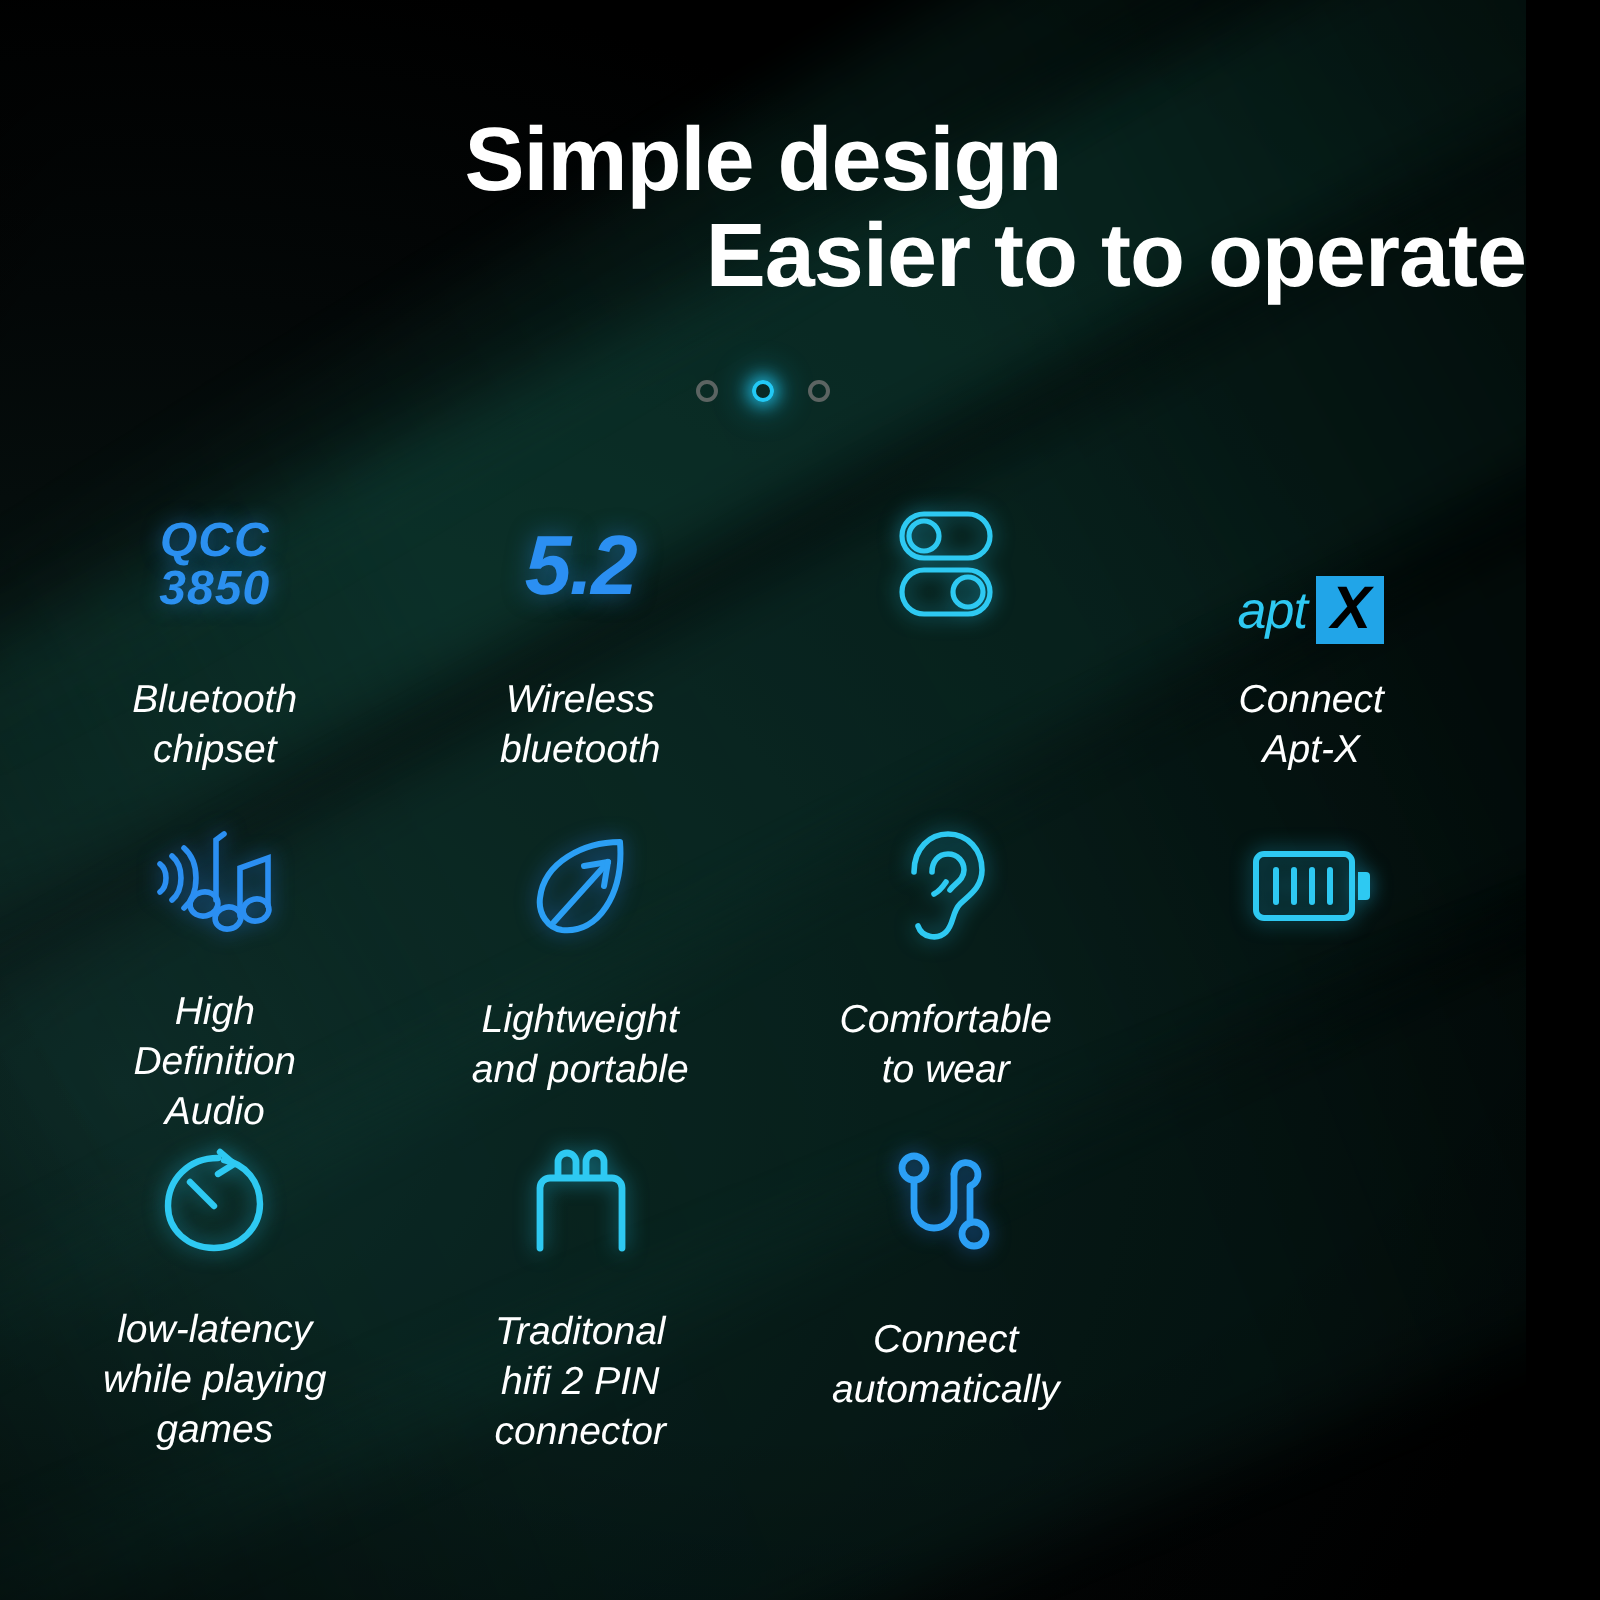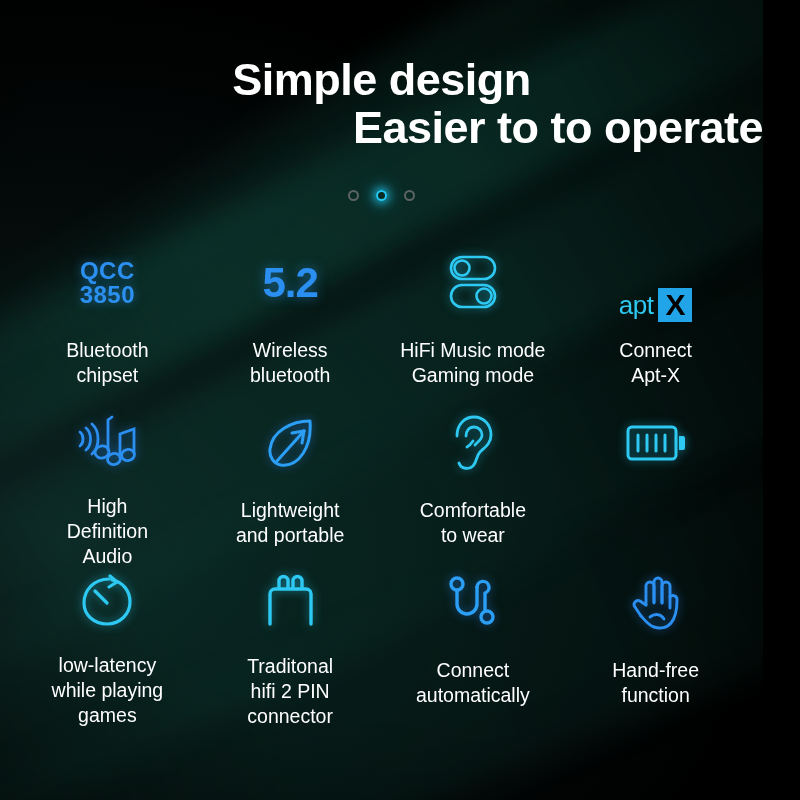--- a/index.html
+++ b/index.html
@@ -96,20 +96,21 @@
   }
 
   .grid {
     position: absolute;
     left: 16px; right: 16px; top: 248px;
     display: grid;
     grid-template-columns: repeat(4, 1fr);
     grid-auto-rows: 160px;
     column-gap: 0px;
     row-gap: 0px;
+    font-style: italic;
   }
   .cell {
     display: flex;
     flex-direction: column;
     align-items: center;
     padding-top: 4px;
   }
   .ico {
     height: 62px;
     display: flex;
@@ -219,22 +220,20 @@
 
       <div class="cell">
         <div class="ico">
           <svg class="glow" width="56" height="58" viewBox="0 0 56 58" fill="none" stroke="#2ec9f2" stroke-width="2.6">
             <rect x="6" y="3" width="44" height="22" rx="11"></rect>
             <circle cx="17" cy="14" r="7.5"></circle>
             <rect x="6" y="31" width="44" height="22" rx="11"></rect>
             <circle cx="39" cy="42" r="7.5"></circle>
           </svg>
         </div>
-        <div class="caption">HiFi Music mode
-Gaming mode</div>
       </div>
 
       <div class="cell">
         <div class="ico">
           <div class="aptx">
             <span class="aptx-word">apt</span>
             <span class="aptx-box">
               <span class="xg">X</span>
             </span>
           </div>
@@ -331,30 +330,16 @@
             <circle cx="10" cy="10" r="6"></circle>
             <path d="M10 17 V30 a10 10 0 0 0 20 0 V13"></path>
             <path d="M30 13 a6 6 0 1 1 8 6 v17"></path>
             <circle cx="40" cy="43" r="6"></circle>
           </svg>
         </div>
         <div class="caption">Connect
 automatically</div>
       </div>
 
-      <div class="cell">
-        <div class="ico">
-          <svg class="glowb" width="54" height="56" viewBox="0 0 54 56" fill="none" stroke="#2b8ff2" stroke-width="2.9" stroke-linecap="round" stroke-linejoin="round">
-            <path d="M17 30 V11 a4 4 0 0 1 8 0 V28"></path>
-            <path d="M25 27 V7 a4 4 0 0 1 8 0 V28"></path>
-            <path d="M33 28 V11 a4 4 0 0 1 8 0 V33"></path>
-            <path d="M41 22 a4 4 0 0 1 7 3 c0 10 -1 17 -6 23 c-4 5 -11 6 -17 4 c-6 -2 -9 -7 -13 -11"></path>
-            <path d="M17 30 l-6 -4 a4 4 0 0 0 -5 6 l6 9"></path>
-            <path d="M21 42 c5 -4 11 -3 14 2"></path>
-          </svg>
-        </div>
-        <div class="caption">Hand-free
-function</div>
-      </div>
 
     </div>
   </div>
 </div>
 
 </body></html>

